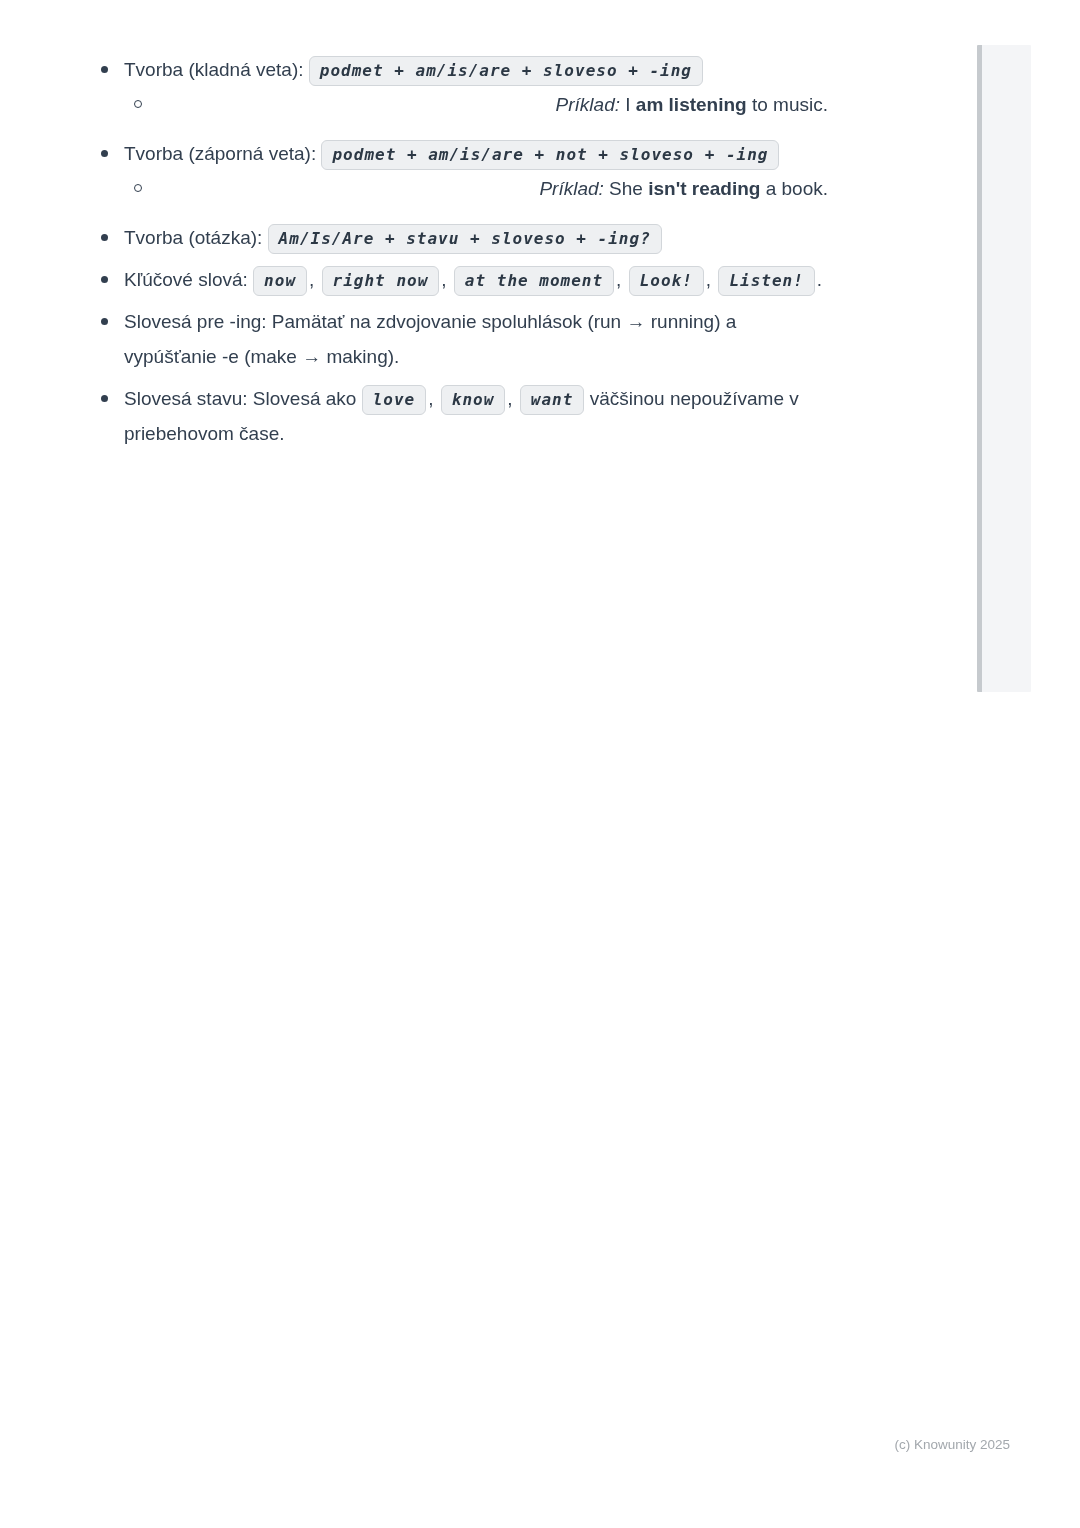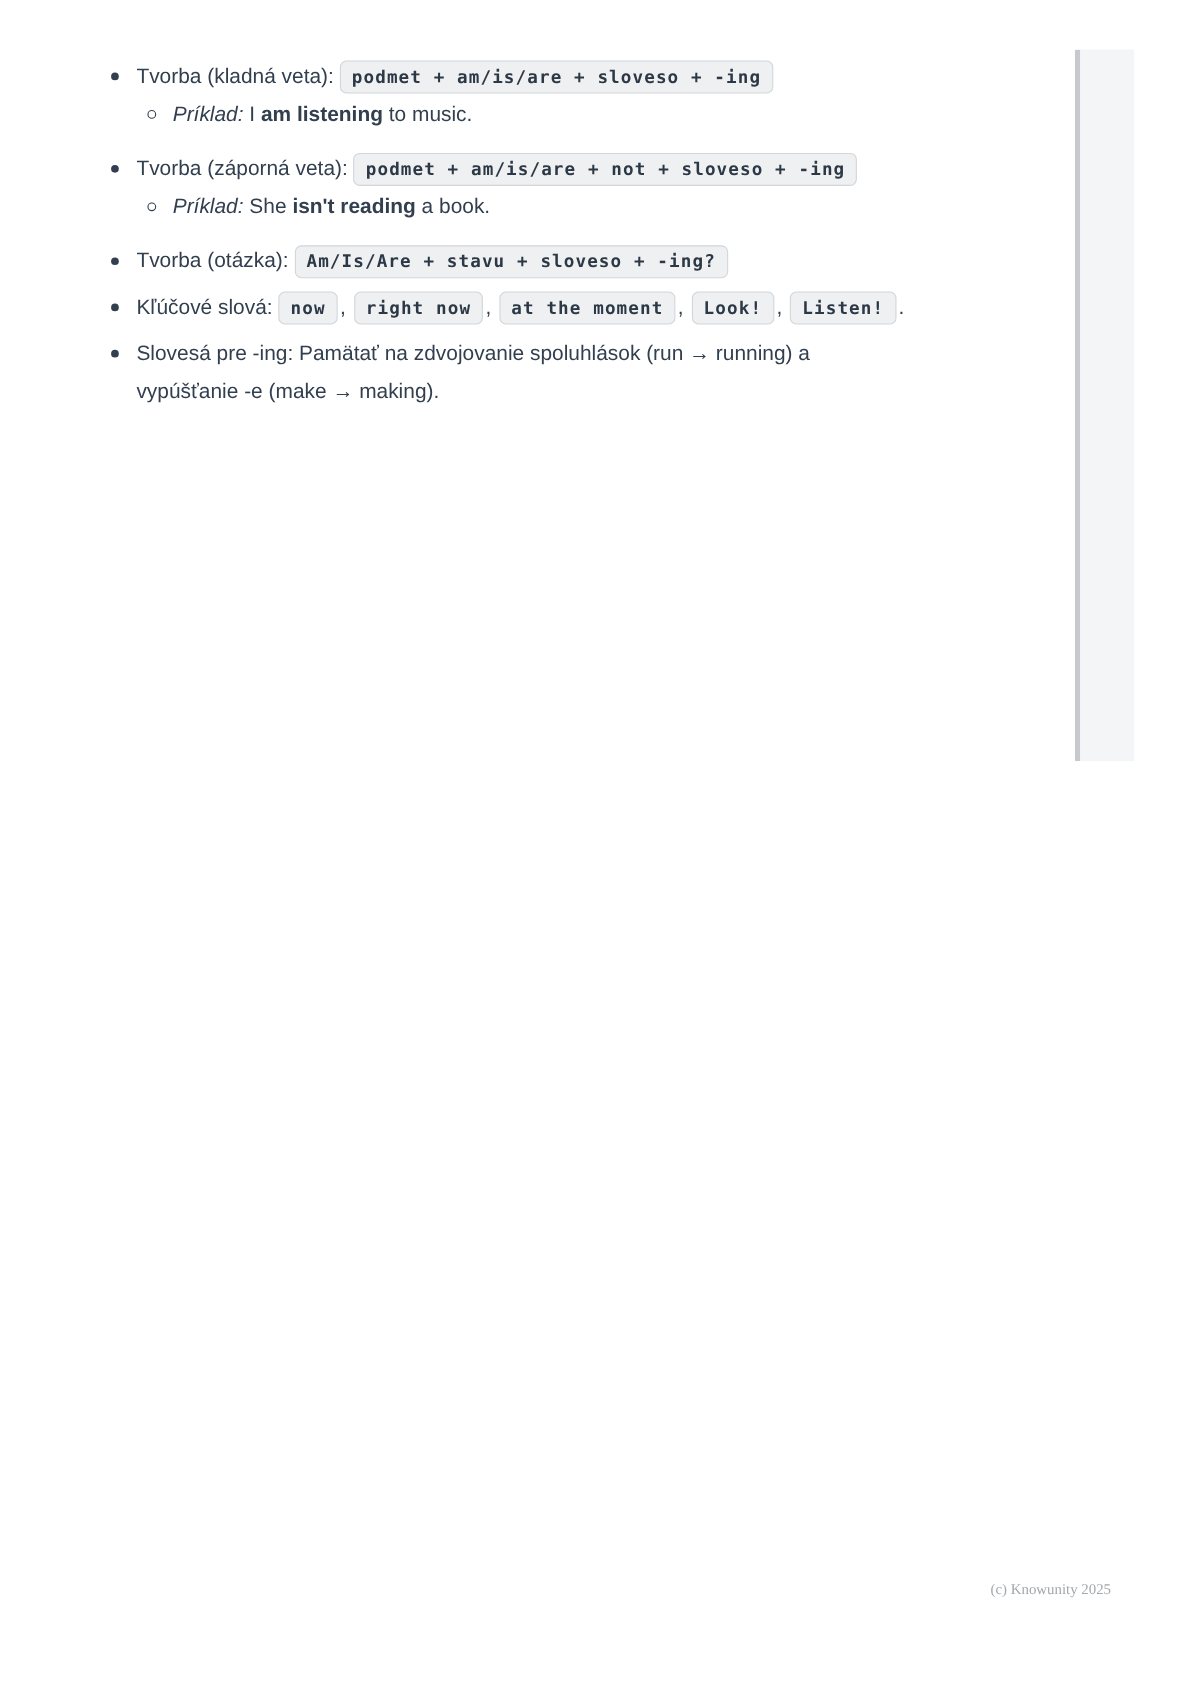--- a/index.html
+++ b/index.html
@@ -34,20 +34,21 @@
     top: 14px;
     width: 7px;
     height: 7px;
     border-radius: 50%;
     background: #323f4f;
   }
   .sub-item {
     position: relative;
     padding-left: 33px;
     margin-bottom: 14px;
+    text-align: right;
   }
   .sub-item::before {
     content: "";
     position: absolute;
     left: 10px;
     top: 13px;
     width: 6px;
     height: 6px;
     border: 1.5px solid #323f4f;
     border-radius: 50%;
@@ -63,20 +64,21 @@
     border-radius: 6px;
     padding: 1px 10px 2px 10px;
     font-family: "DejaVu Sans Mono", monospace;
     font-weight: bold;
     font-size: 16px;
     letter-spacing: 1px;
     line-height: 25px;
     color: #2c3845;
     white-space: nowrap;
     vertical-align: baseline;
+    font-style: italic;
   }
   .sep { margin-left: 2px; margin-right: 2px; }
   p.closing {
     margin: 14px 0 0 0;
     text-align: justify;
     line-height: 37px;
   }
   .scroll-strip {
     position: absolute;
     left: 977px;
@@ -86,21 +88,20 @@
     background: #f4f5f7;
     border-left: 5px solid #c6cace;
     border-radius: 1px;
   }
   .footer {
     position: absolute;
     right: 70px;
     top: 1437px;
     font-size: 13.5px;
     color: #a3a8ad;
-    font-family: Liberation Serif, serif;
   }
 </style>
 </head>
 <body>
 
 <div class="page">
 
   <div class="content">
     <ul class="main-list">
 
@@ -144,20 +145,28 @@
         <span class="chip">at the moment</span><span class="sep">,</span>
         <span class="chip">Look!</span><span class="sep">,</span>
         <span class="chip">Listen!</span><span class="sep">.</span>
       </li>
 
       <li class="main-item">
         <span class="label">Slovesá pre -ing:</span>
         <span>Pamätať na zdvojovanie spoluhlások (run → running) a vypúšťanie -e (make → making).</span>
       </li>
 
+      <li class="main-item">
+        <span class="label">Slovesá stavu:</span>
+        <span>Slovesá ako</span>
+        <span class="chip">love</span><span class="sep">,</span>
+        <span class="chip">know</span><span class="sep">,</span>
+        <span class="chip">want</span>
+        <span>väčšinou nepoužívame v priebehovom čase.</span>
+      </li>
 
     </ul>
 
   </div>
 
   <div class="scroll-strip"></div>
 
   <div class="footer">(c) Knowunity 2025</div>
 
 </div>

